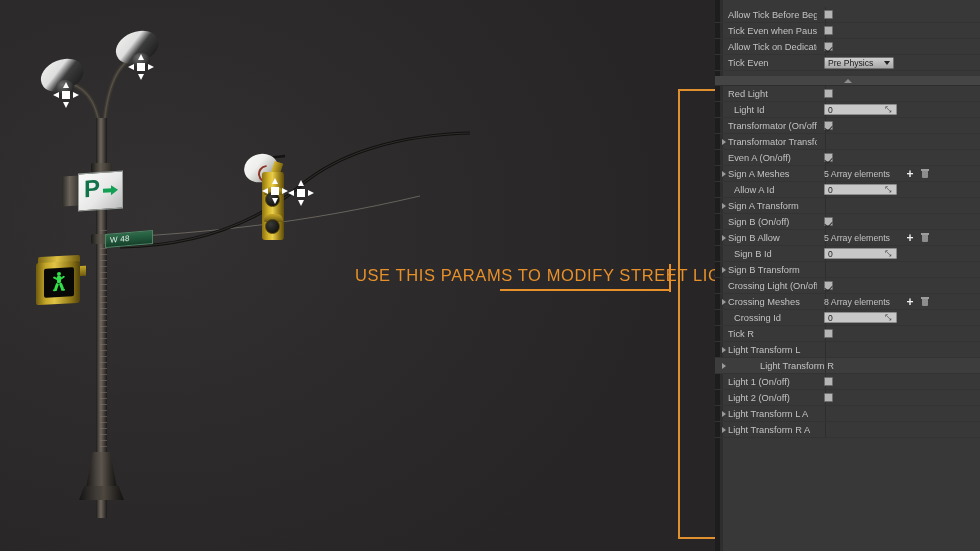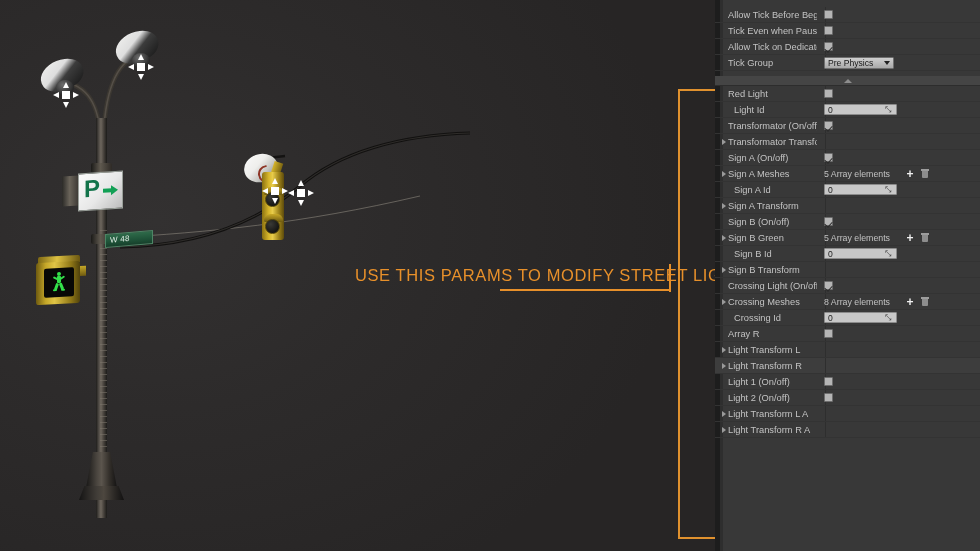--- a/index.html
+++ b/index.html
@@ -214,21 +214,21 @@
   }
   .panel-left-edge2{
     position:absolute; left:5px; top:0; width:3px; height:551px;
     background:#2e2e2e;
   }
 
   .row{
     position:relative; height:16px; display:flex; align-items:center;
     border-bottom:1px solid #333333;
   }
-  .row.alt{ background:#3d3d3d; }
+  .row.alt{ background:#3d3d3d;padding-left:32px; }
   .row-label{
     width:102px; min-width:102px; padding-left:13px;
     color:#c3c3c3; white-space:nowrap; overflow:hidden;
     font-size:9.3px;
   }
   .row-label.indent{ padding-left:19px; }
   .row-sep{
     position:absolute; left:110px; top:0; width:1px; height:100%;
     background:#2e2e2e;
   }
@@ -460,21 +460,21 @@
         </div>
       </div>
       <div class="row">
         <div class="row-label">Allow Tick on Dedicated Se</div>
         <div class="row-sep"></div>
         <div class="row-value">
           <div class="cb on"></div>
         </div>
       </div>
       <div class="row">
-        <div class="row-label">Tick Group</div>
+        <div class="row-label">Tick Even</div>
         <div class="row-sep"></div>
         <div class="row-value">
           <div class="dd">
             <span>Pre Physics</span>
             <span class="cv"></span>
           </div>
         </div>
       </div>
       <div style="height: 5px; background: rgb(56, 56, 56);"></div>
       <div class="collapse-bar"></div>
@@ -502,41 +502,41 @@
           <div class="cb on"></div>
         </div>
       </div>
       <div class="row">
         <div class="tri"></div>
         <div class="row-label">Transformator Transform</div>
         <div class="row-sep"></div>
         <div class="row-value"></div>
       </div>
       <div class="row">
-        <div class="row-label">Sign A (On/off)</div>
+        <div class="row-label">Even A (On/off)</div>
         <div class="row-sep"></div>
         <div class="row-value">
           <div class="cb on"></div>
         </div>
       </div>
       <div class="row">
         <div class="tri"></div>
         <div class="row-label">Sign A Meshes</div>
         <div class="row-sep"></div>
         <div class="row-value">
           <span class="arr-text">5 Array elements</span>
           <span class="arr-plus">+</span>
           <span class="arr-trash">
             <span class="lid"></span>
             <span class="can"></span>
           </span>
         </div>
       </div>
       <div class="row">
-        <div class="row-label indent">Sign A Id</div>
+        <div class="row-label indent">Allow A Id</div>
         <div class="row-sep"></div>
         <div class="row-value">
           <div class="num">
             <span>0</span>
             <span class="drag">⤡</span>
           </div>
         </div>
       </div>
       <div class="row">
         <div class="tri"></div>
@@ -546,21 +546,21 @@
       </div>
       <div class="row">
         <div class="row-label">Sign B (On/off)</div>
         <div class="row-sep"></div>
         <div class="row-value">
           <div class="cb on"></div>
         </div>
       </div>
       <div class="row">
         <div class="tri"></div>
-        <div class="row-label">Sign B Green</div>
+        <div class="row-label">Sign B Allow</div>
         <div class="row-sep"></div>
         <div class="row-value">
           <span class="arr-text">5 Array elements</span>
           <span class="arr-plus">+</span>
           <span class="arr-trash">
             <span class="lid"></span>
             <span class="can"></span>
           </span>
         </div>
       </div>
@@ -604,21 +604,21 @@
         <div class="row-label indent">Crossing Id</div>
         <div class="row-sep"></div>
         <div class="row-value">
           <div class="num">
             <span>0</span>
             <span class="drag">⤡</span>
           </div>
         </div>
       </div>
       <div class="row">
-        <div class="row-label">Array R</div>
+        <div class="row-label">Tick R</div>
         <div class="row-sep"></div>
         <div class="row-value">
           <div class="cb"></div>
         </div>
       </div>
       <div class="row">
         <div class="tri"></div>
         <div class="row-label">Light Transform L</div>
         <div class="row-sep"></div>
         <div class="row-value"></div>

